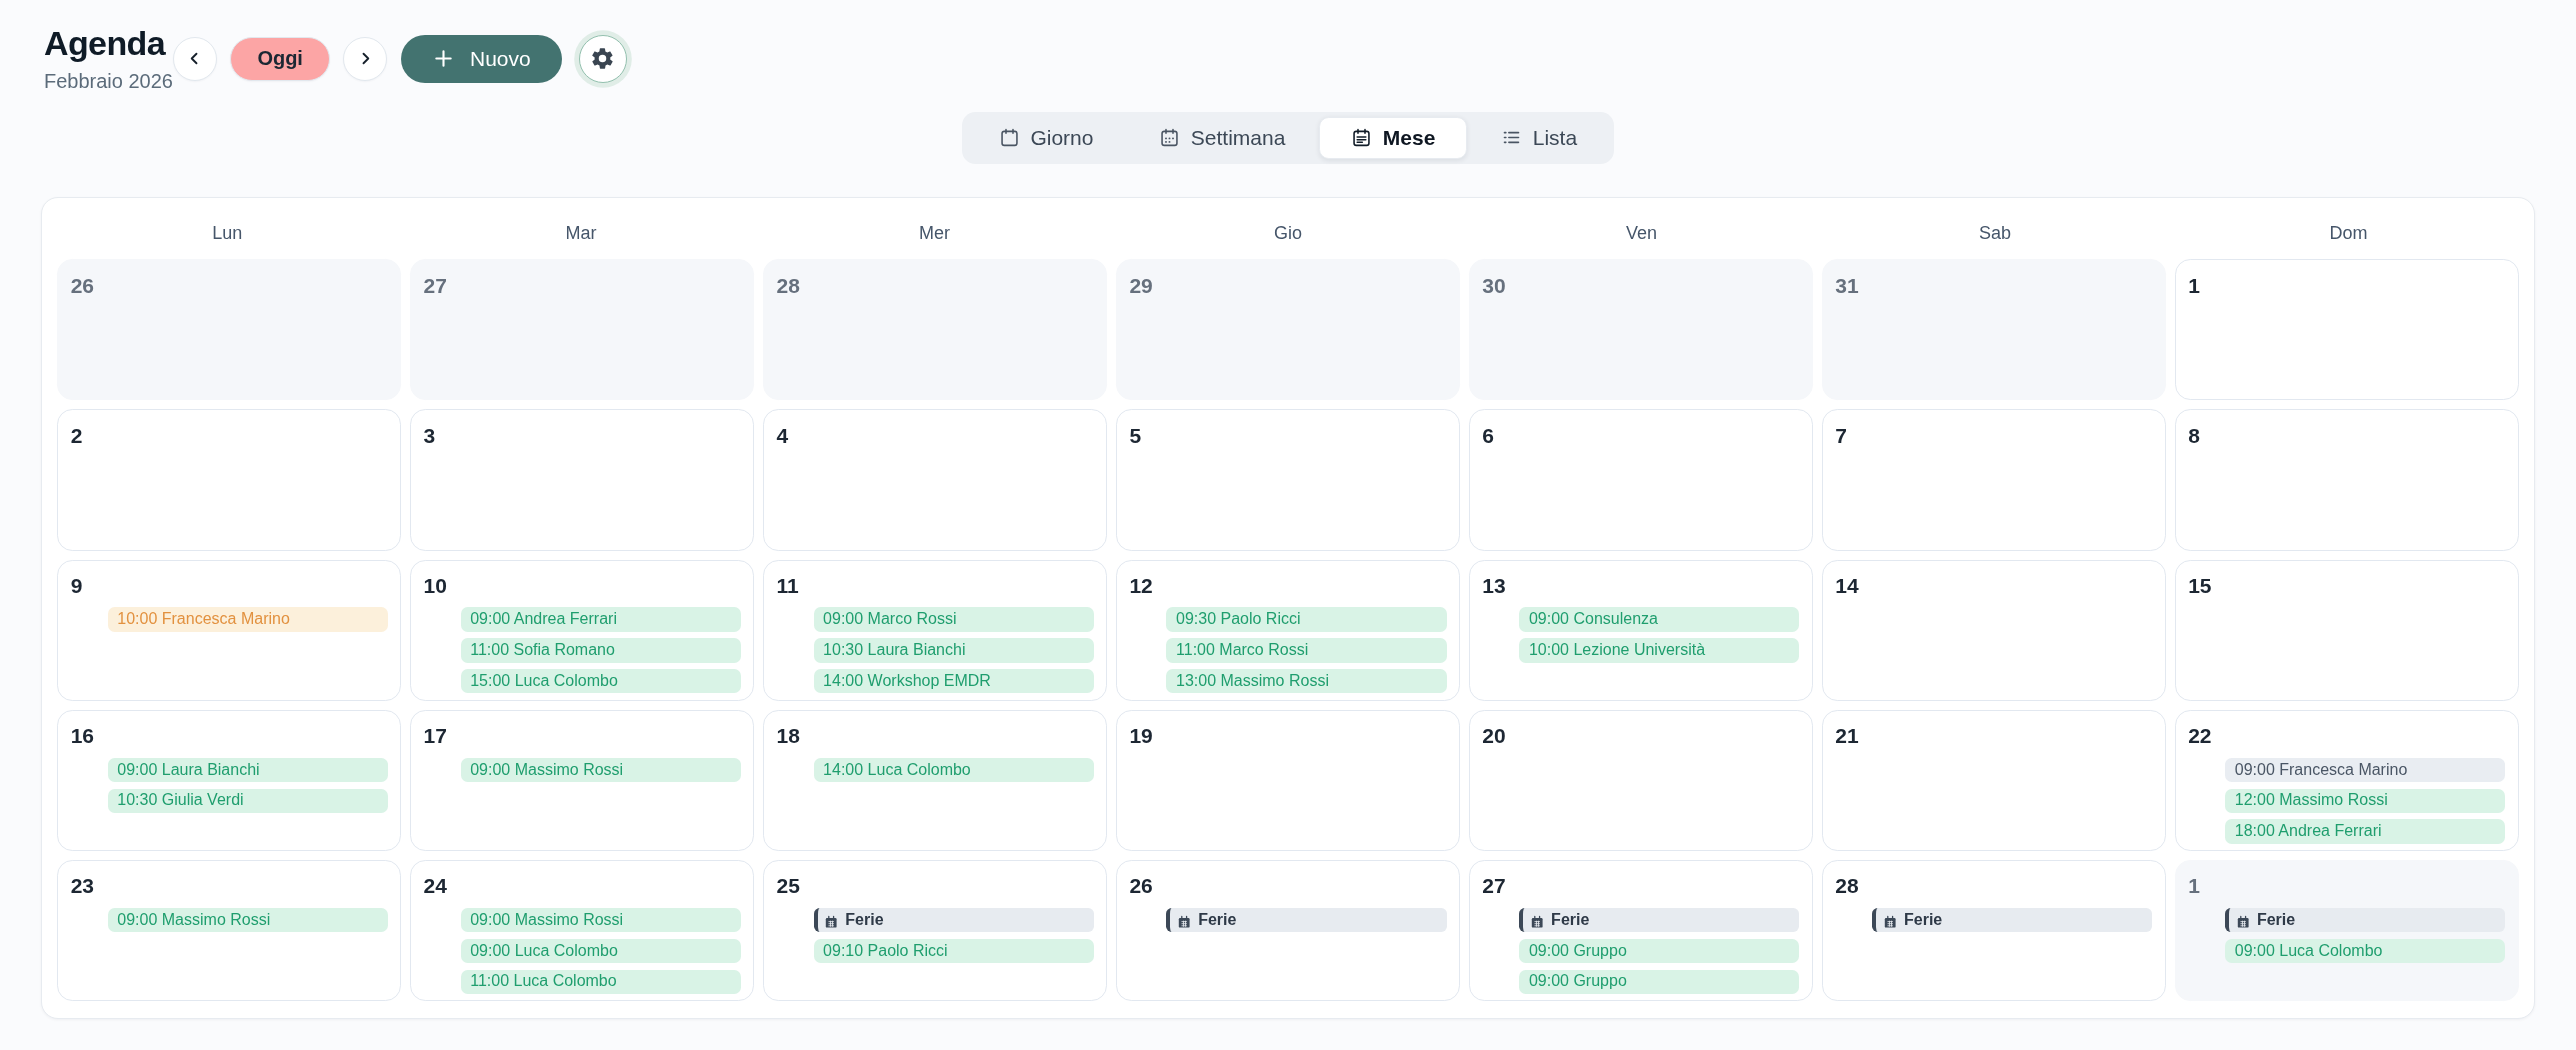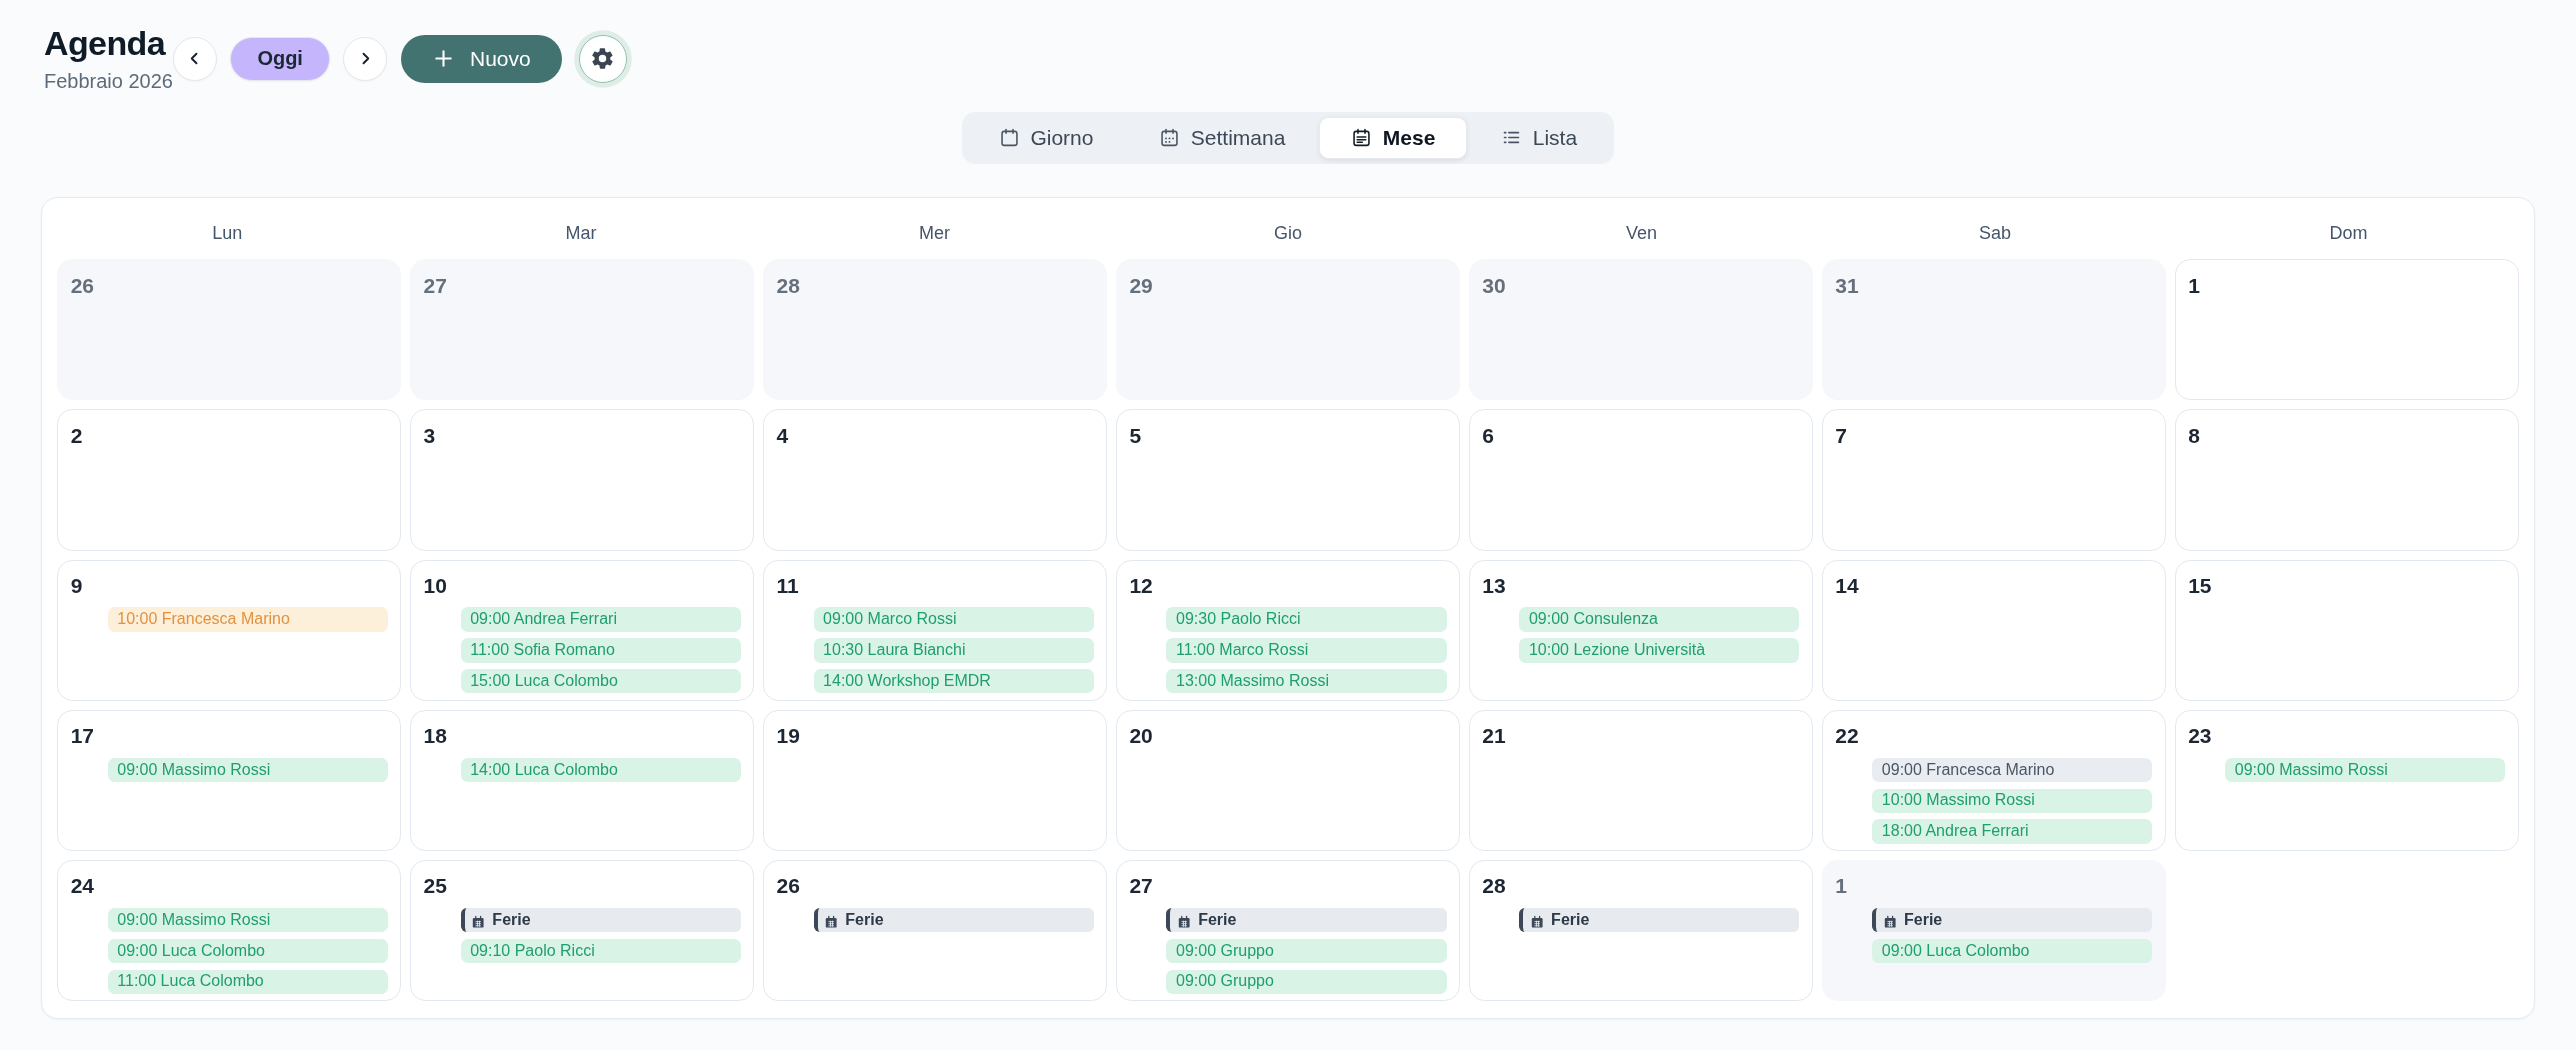--- a/index.html
+++ b/index.html
@@ -24,21 +24,21 @@
   .controls{display:flex;align-items:center;gap:13.4px;margin-top:9.6px;}
   button{font-family:inherit;cursor:pointer;}
   .circle-btn{
     width:44px;height:44px;border-radius:50%;
     background:#fff;border:1px solid #e2e8ee;
     display:flex;align-items:center;justify-content:center;
     box-shadow:0 1px 1.9px rgba(16,24,40,.04);
   }
   .pill-btn{
     height:44px;padding:0 26px;border-radius:22px;
-    background:#c4b5fd;border:1px solid #e2e8ee;
+    background:#fca5a5;border:1px solid #e2e8ee;
     font-size:20px;font-weight:600;color:#1b2733;
     box-shadow:0 1px 1.9px rgba(16,24,40,.04);
   }
   .new-btn{
     height:48px;padding:0 31px;border-radius:24px;border:none;
     background:var(--accent,#437370);color:#fff;
     font-size:21px;font-weight:500;
     display:flex;align-items:center;gap:15.3px;
   }
   .gear-btn{
@@ -308,20 +308,27 @@
         </div>
         <div class="cell">
           <div class="daynum">14</div>
           <div class="events"></div>
         </div>
         <div class="cell">
           <div class="daynum">15</div>
           <div class="events"></div>
         </div>
         <div class="cell">
+          <div class="daynum">16</div>
+          <div class="events">
+            <div class="event green">09:00 Laura Bianchi</div>
+            <div class="event green">10:30 Giulia Verdi</div>
+          </div>
+        </div>
+        <div class="cell">
           <div class="daynum">17</div>
           <div class="events">
             <div class="event green">09:00 Massimo Rossi</div>
           </div>
         </div>
         <div class="cell">
           <div class="daynum">18</div>
           <div class="events">
             <div class="event green">14:00 Luca Colombo</div>
           </div>
@@ -335,21 +342,21 @@
           <div class="events"></div>
         </div>
         <div class="cell">
           <div class="daynum">21</div>
           <div class="events"></div>
         </div>
         <div class="cell">
           <div class="daynum">22</div>
           <div class="events">
             <div class="event gray">09:00 Francesca Marino</div>
-            <div class="event green">10:00 Massimo Rossi</div>
+            <div class="event green">12:00 Massimo Rossi</div>
             <div class="event green">18:00 Andrea Ferrari</div>
           </div>
         </div>
         <div class="cell">
           <div class="daynum">23</div>
           <div class="events">
             <div class="event green">09:00 Massimo Rossi</div>
           </div>
         </div>
         <div class="cell">

